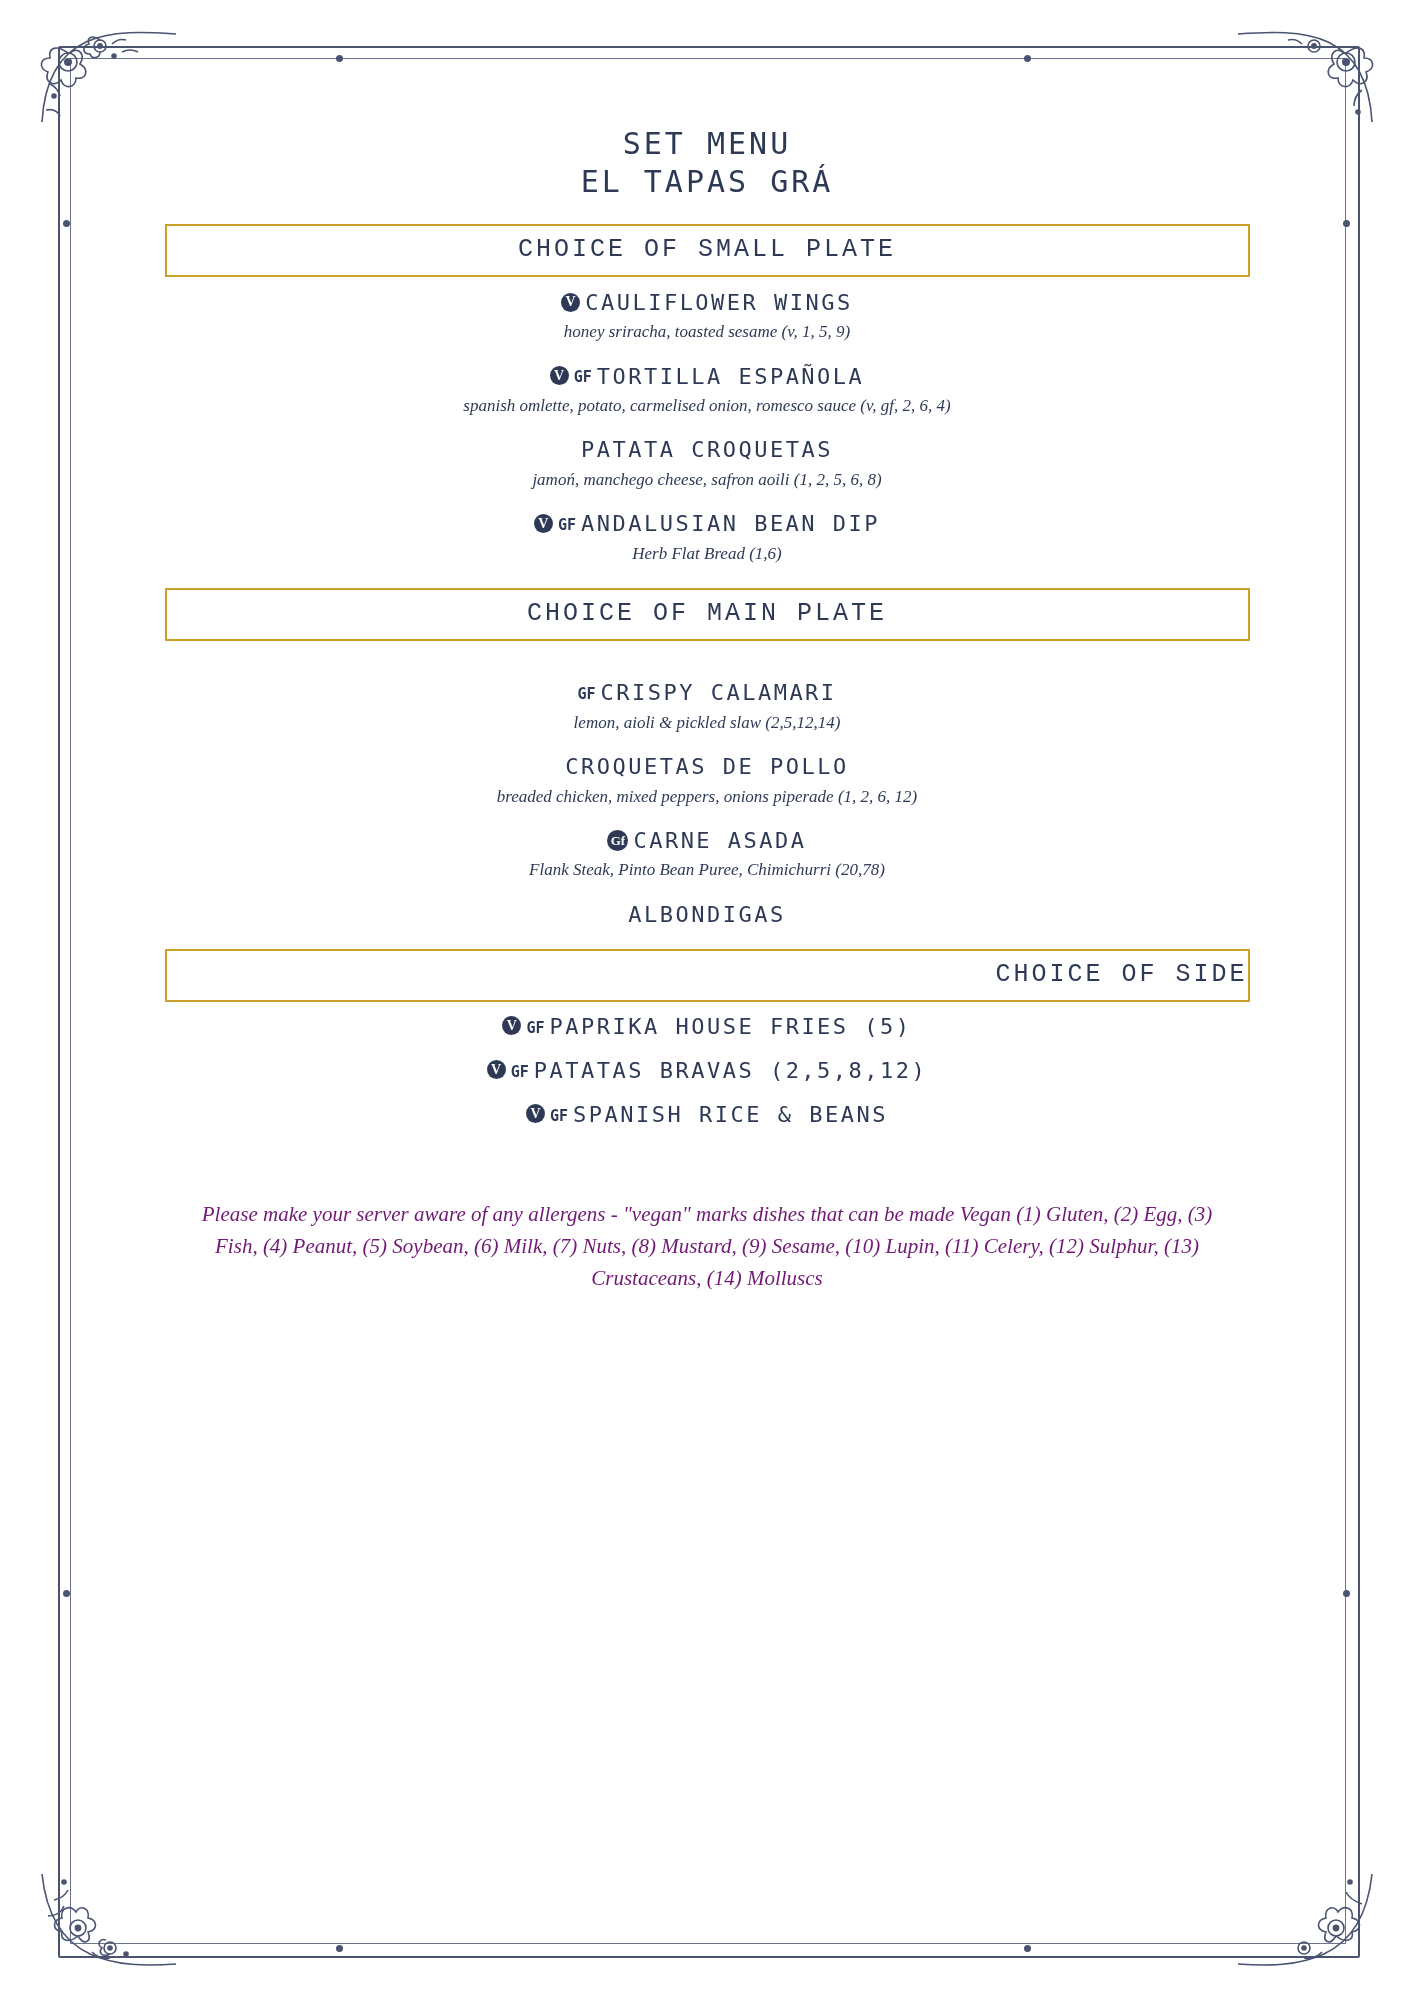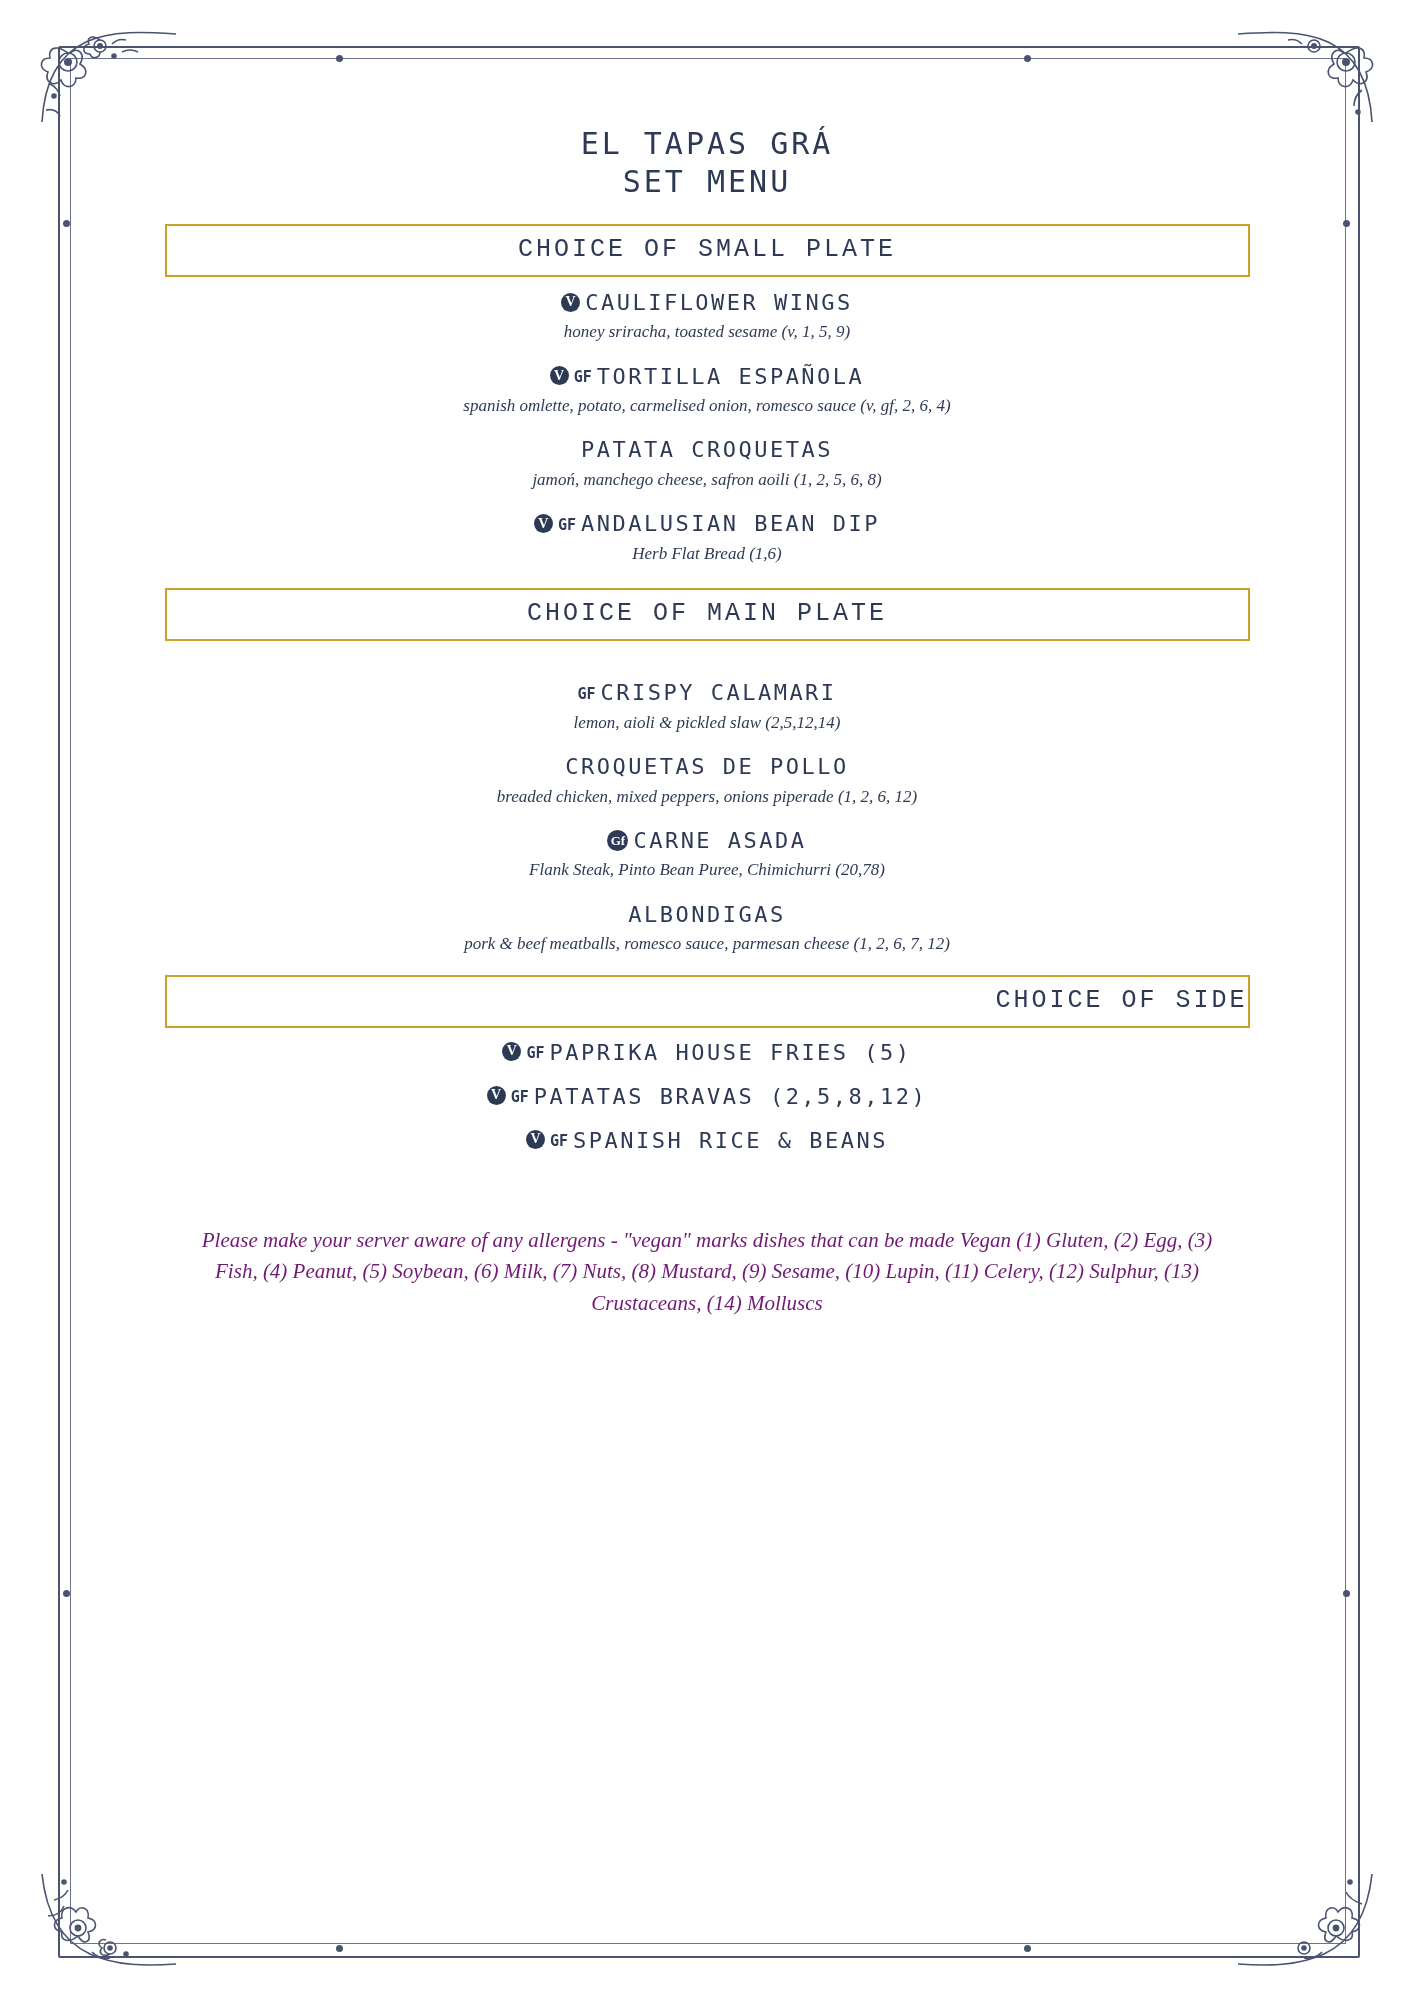--- a/index.html
+++ b/index.html
@@ -262,22 +262,22 @@
   <div class="edge-dot" style="left:63px;  top:220px;"></div>
   <div class="edge-dot" style="left:1343px; top:220px;"></div>
   <div class="edge-dot" style="left:63px;  top:1590px;"></div>
   <div class="edge-dot" style="left:1343px; top:1590px;"></div>
   <div class="edge-dot" style="left:336px; top:1945px;"></div>
   <div class="edge-dot" style="left:1024px; top:1945px;"></div>
 
   <div class="content">
 
     <div class="menu-title">
+      <div>SET MENU</div>
       <div>EL TAPAS GRÁ</div>
-      <div>SET MENU</div>
     </div>
 
     <div class="section-bar">
       <div class="section-label">CHOICE OF SMALL PLATE</div>
     </div>
     <div class="items">
 
       <div class="item">
         <div class="item-name">
           <span class="badge-v">V</span>
@@ -338,21 +338,20 @@
           <span class="badge-gf-circle">Gf</span>
           <span>CARNE ASADA</span>
         </div>
         <div class="item-desc">Flank Steak, Pinto Bean Puree, Chimichurri (20,78)</div>
       </div>
 
       <div class="item">
         <div class="item-name">
           <span>ALBONDIGAS</span>
         </div>
-        <div class="item-desc">pork &amp; beef meatballs, romesco sauce, parmesan cheese (1, 2, 6, 7, 12)</div>
       </div>
     </div>
 
     <div class="section-bar" style="margin-top:18px;text-align:right;">
       <div class="section-label">CHOICE OF SIDE</div>
     </div>
     <div class="items">
 
       <div class="side-item">
         <span class="badge-v">V</span>

